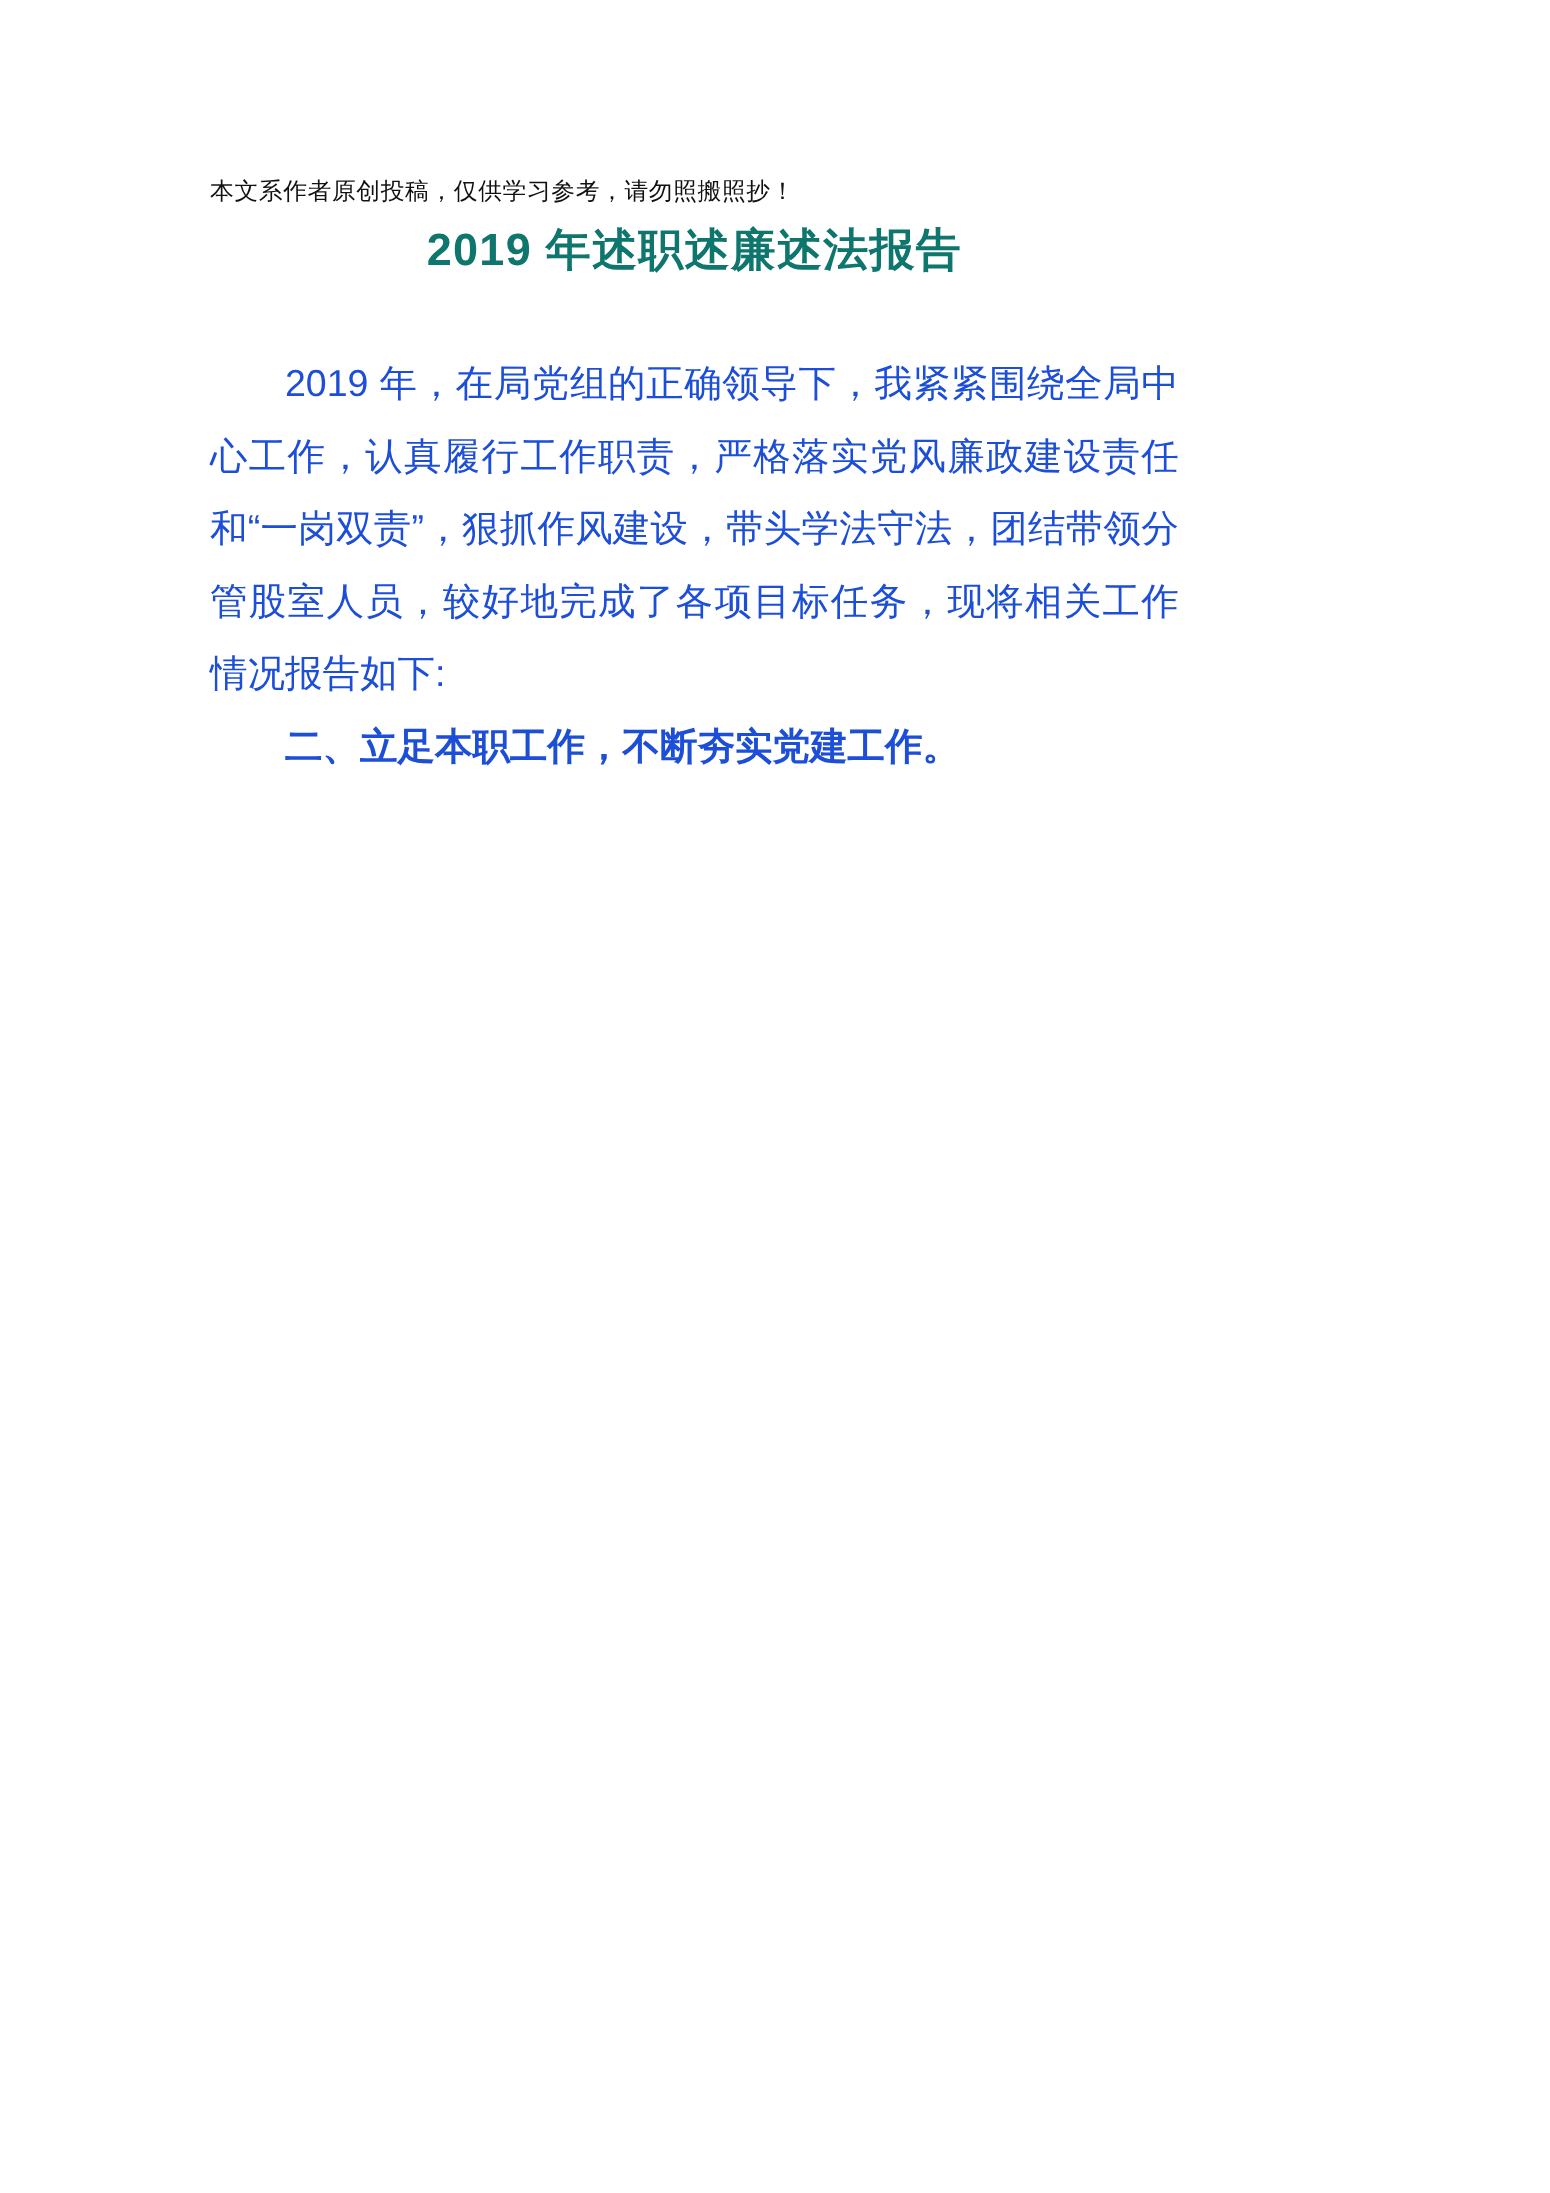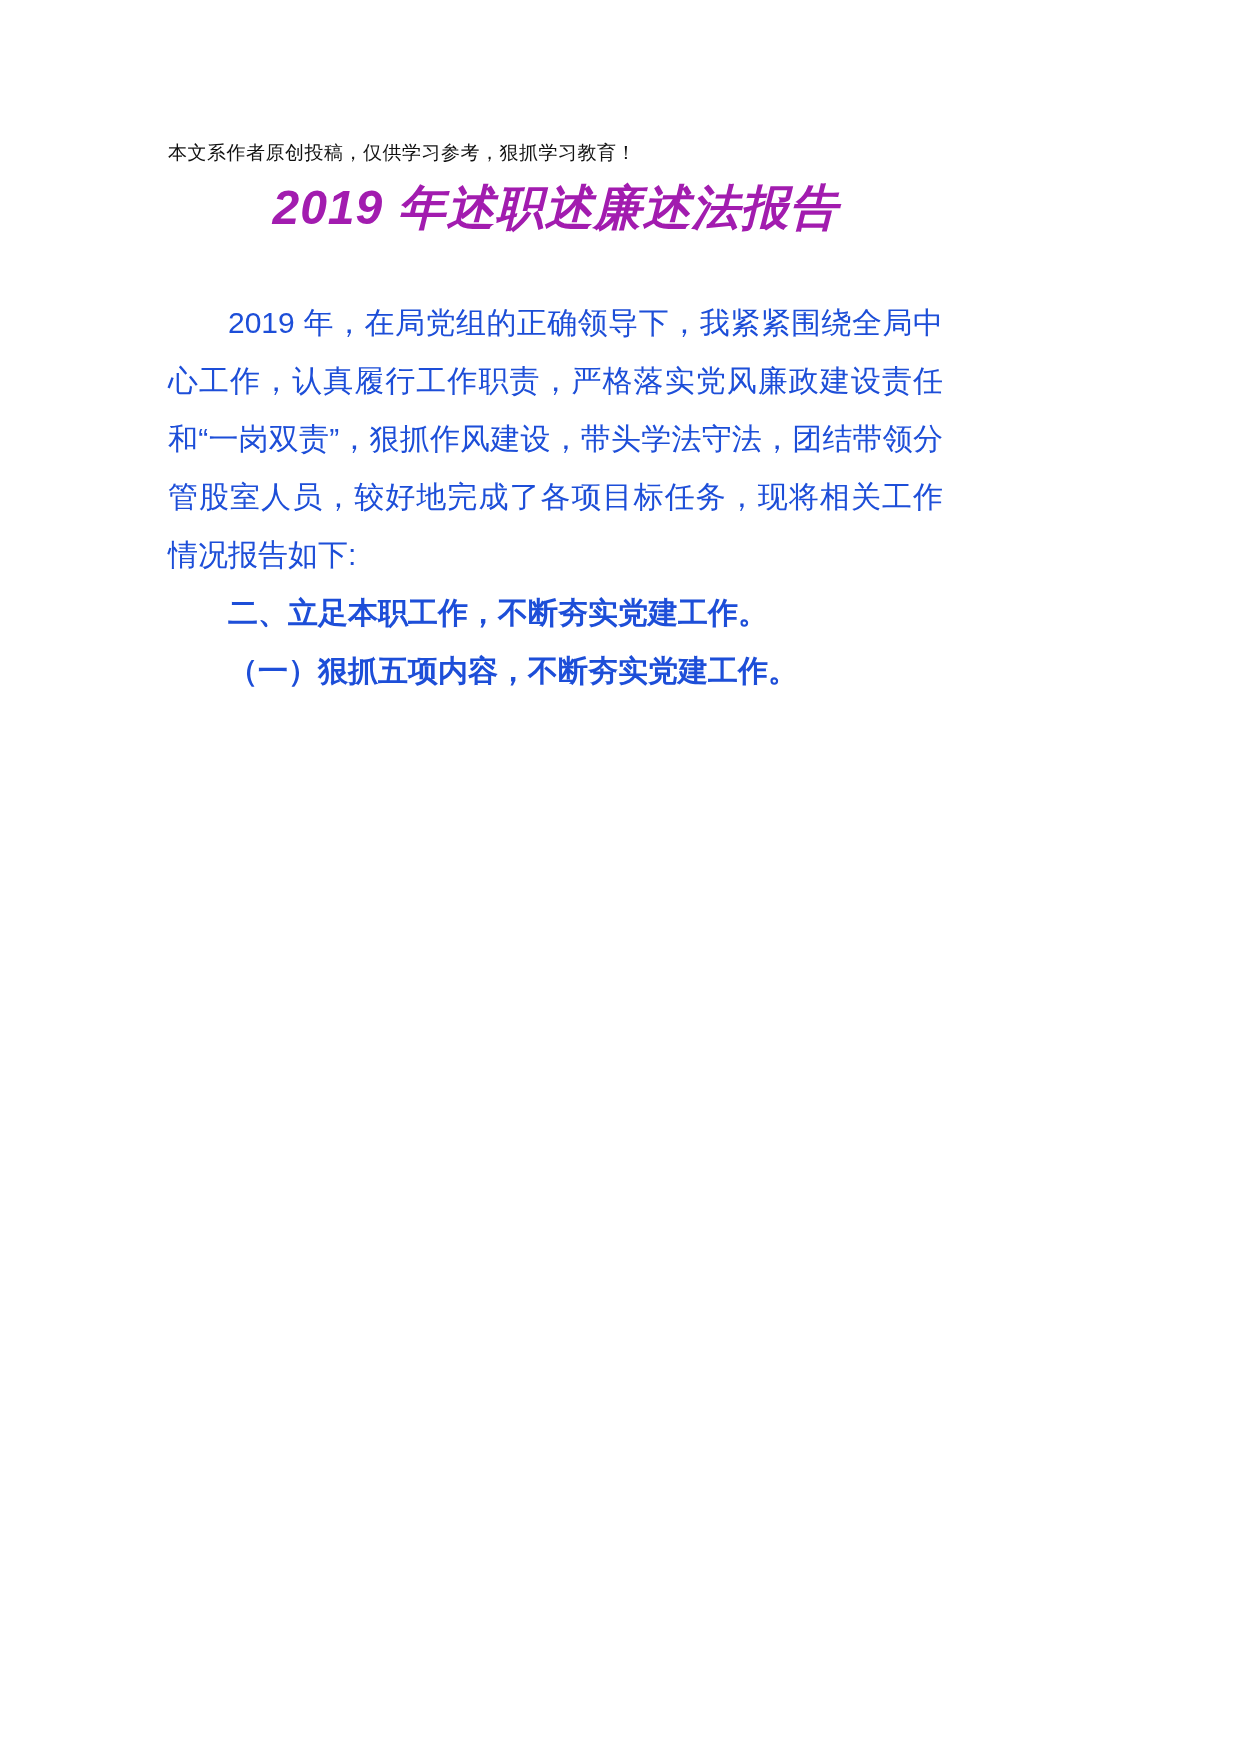--- a/index.html
+++ b/index.html
@@ -25,27 +25,26 @@
   .disclaimer {
     font-family: "Liberation Sans", "DejaVu Sans", sans-serif;
     font-size: 19px;
     font-weight: 400;
     color: #111111;
     letter-spacing: 0.5px;
     margin: 0 0 8px 0;
   }
   .doc-title {
     font-family: "Liberation Sans", "DejaVu Sans", sans-serif;
-    font-size: 48px;
+    font-size: 36px;
     font-weight: 700;
     text-align: center;
-    color: #a21caf;
+    color: #0f766e;
     margin: 10px 0 54px 0;
     letter-spacing: 1px;
-    font-style: italic;
   }
   .body-text {
     font-family: "Liberation Sans", "DejaVu Sans", sans-serif;
     font-size: 30px;
     line-height: 58px;
     text-align: justify;
     color: #1d4ed8;
   }
   .para {
     margin: 0;
@@ -55,24 +54,23 @@
   .para.bold {
     font-weight: 700;
   }
 </style>
 </head>
 <body>
 
 <div class="page">
   <div class="content">
 
-    <p class="disclaimer">本文系作者原创投稿，仅供学习参考，狠抓学习教育！</p>
+    <p class="disclaimer">本文系作者原创投稿，仅供学习参考，请勿照搬照抄！</p>
 
     <h1 class="doc-title">2019 年述职述廉述法报告</h1>
 
     <div class="body-text">
       <p class="para">2019 年，在局党组的正确领导下，我紧紧围绕全局中心工作，认真履行工作职责，严格落实党风廉政建设责任和“一岗双责”，狠抓作风建设，带头学法守法，团结带领分管股室人员，较好地完成了各项目标任务，现将相关工作情况报告如下:</p>
       <p class="para bold">二、立足本职工作，不断夯实党建工作。</p>
-      <p class="para bold">（一）狠抓五项内容，不断夯实党建工作。</p>
     </div>
 
   </div>
 </div>
 
 </body></html>

